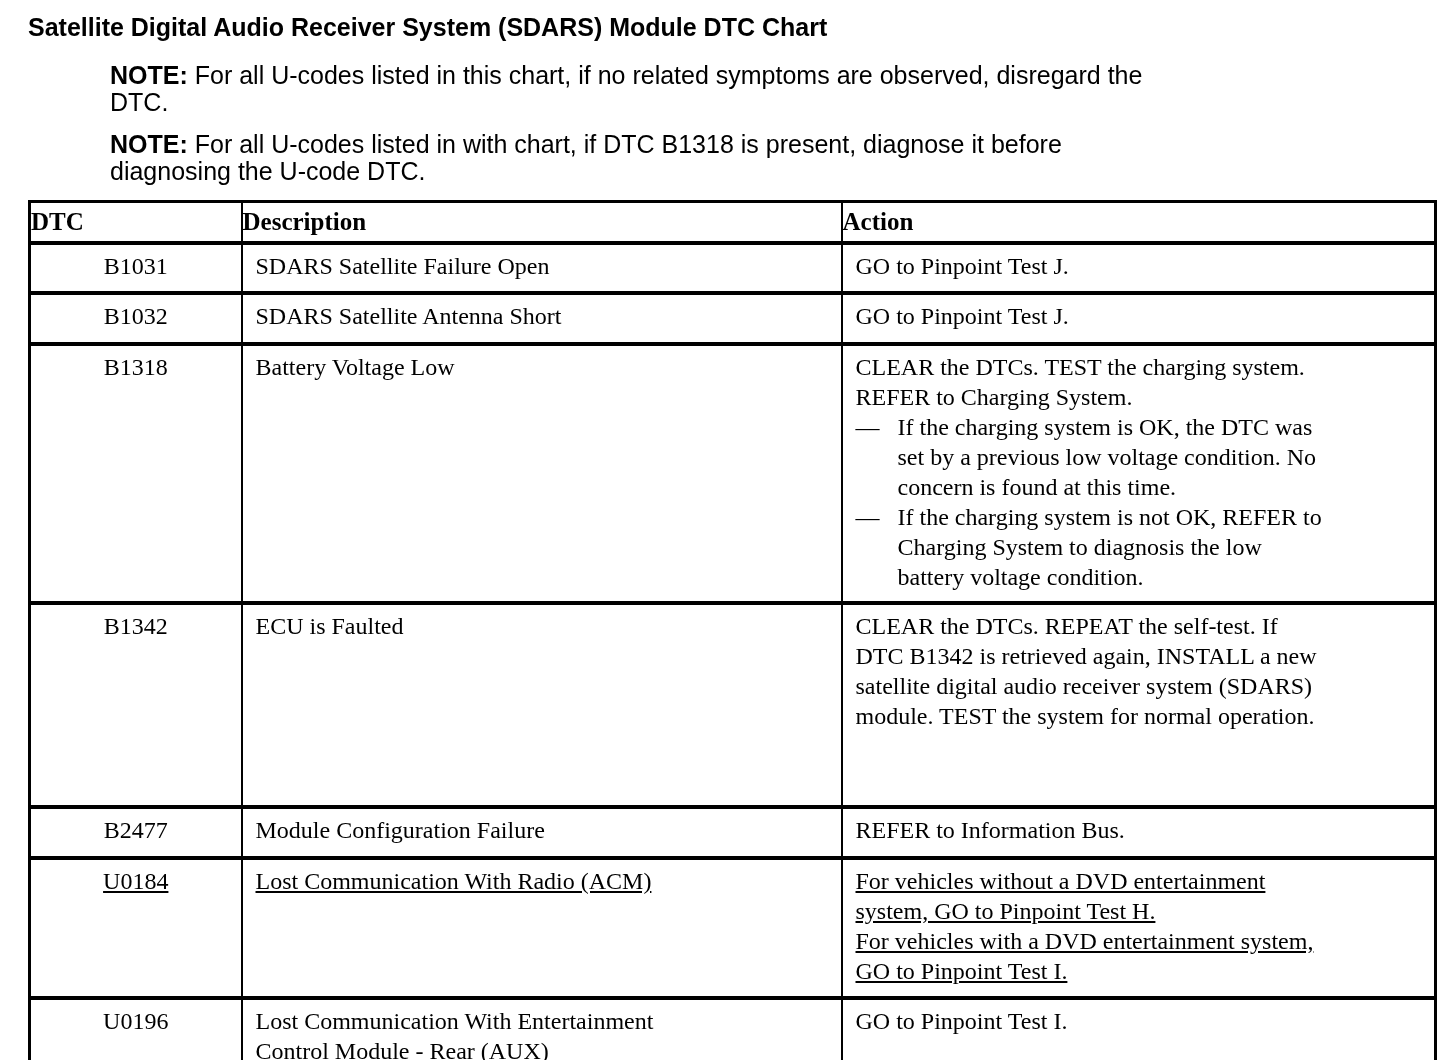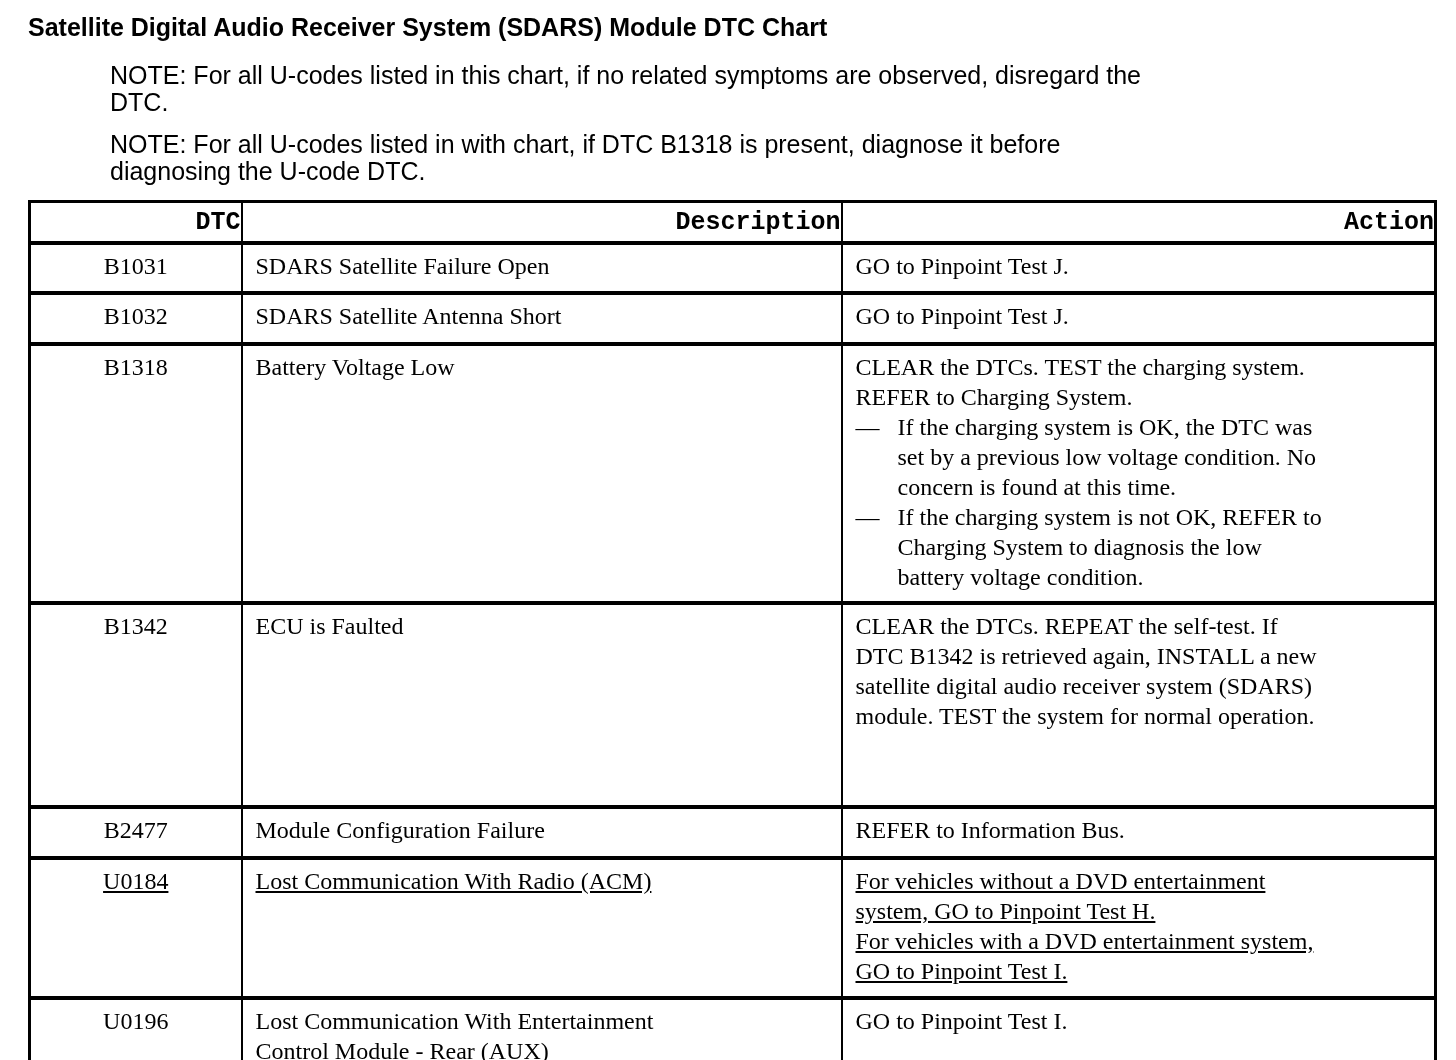--- a/index.html
+++ b/index.html
@@ -22,37 +22,37 @@
     font-size: 25px;
     line-height: 28px;
   }
   .note {
     margin: 0 0 15px 82px;
     max-width: 1210px;
     font-family: "Liberation Sans", sans-serif;
     font-size: 25px;
     line-height: 27px;
   }
-  .note-label { font-weight: normal; }
+  .note-label { font-weight: bold; }
   .note-text { white-space: pre-line; }
 
   table.dtc-table {
     border-collapse: collapse;
     table-layout: fixed;
     width: 1406px;
     border: 3px solid #000;
     margin-top: 3px;
   }
   .dtc-table th {
     border: 2px solid #000;
     border-bottom-width: 4px;
-    font-family: Liberation Mono, monospace;
+    font-family: Liberation Serif, serif;
     font-weight: bold;
     font-size: 25px;
-    text-align: right;
+    text-align: left;
     vertical-align: middle;
     height: 38px;
     padding: 0;
   }
   .dtc-table td {
     border: 2px solid #000;
     border-top-width: 4px;
     font-family: "Liberation Serif", serif;
     font-size: 24px;
     line-height: 30px;

